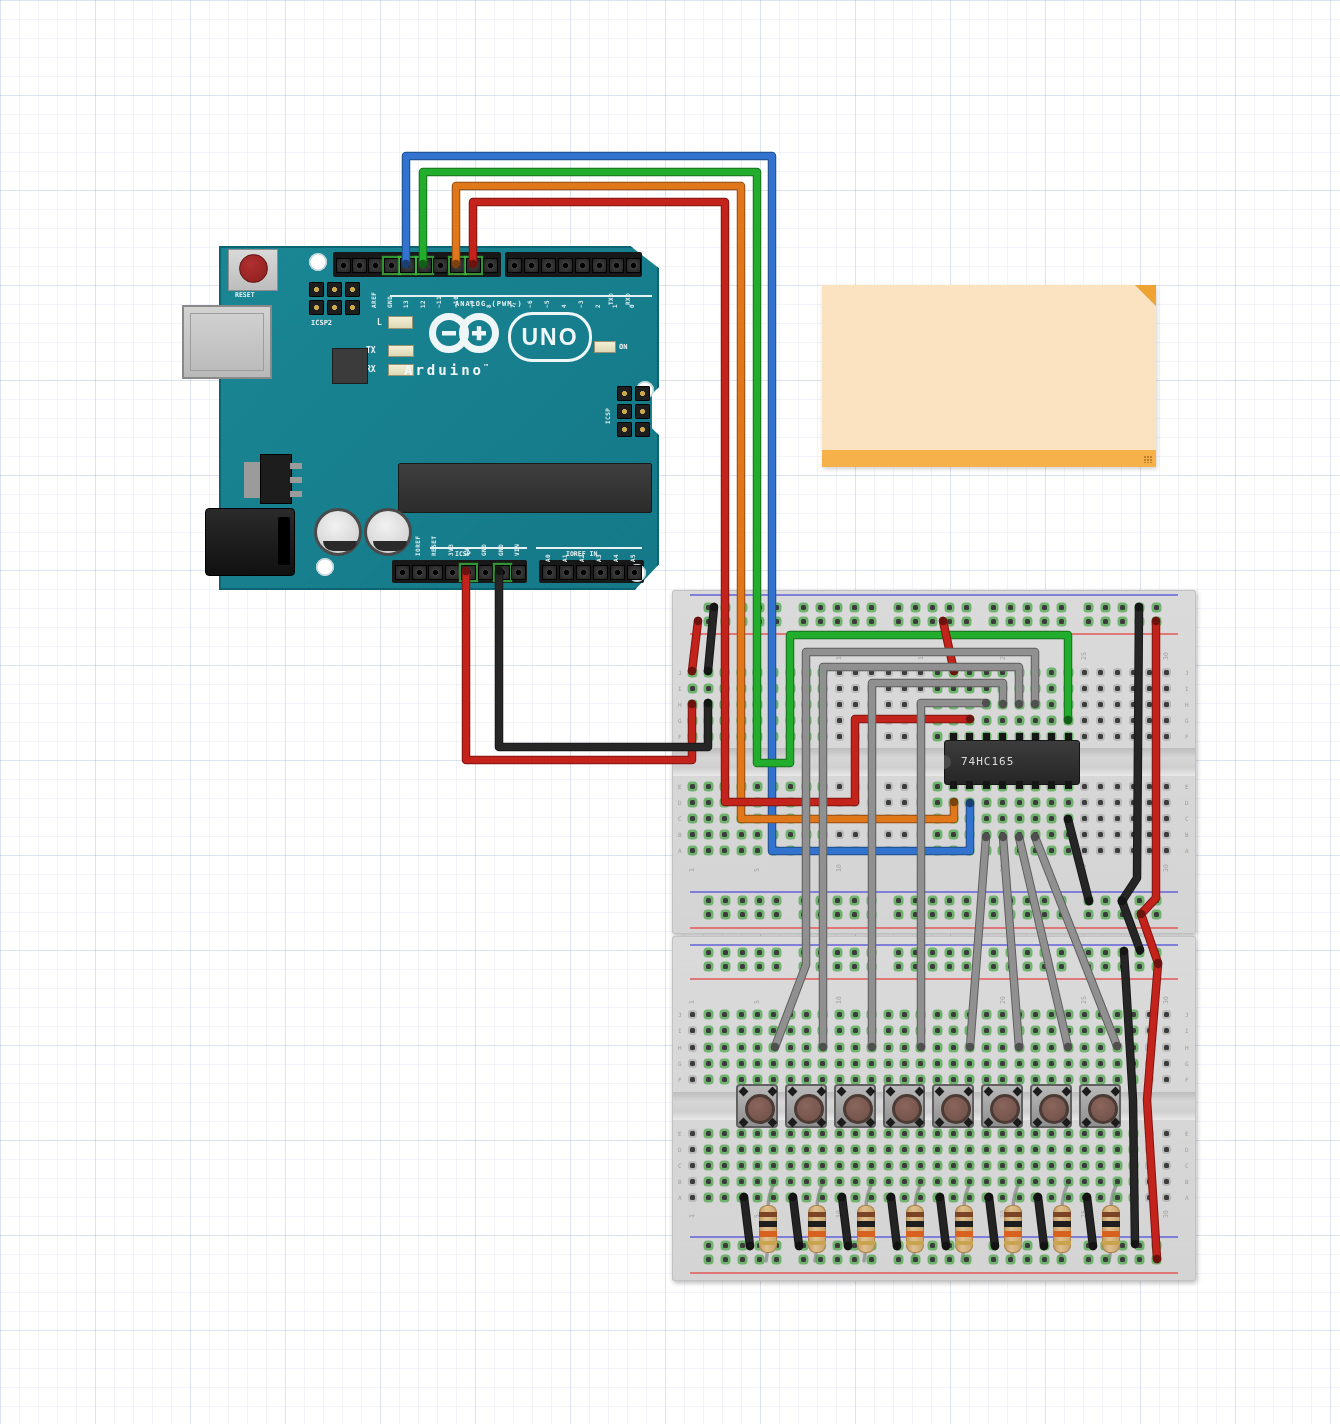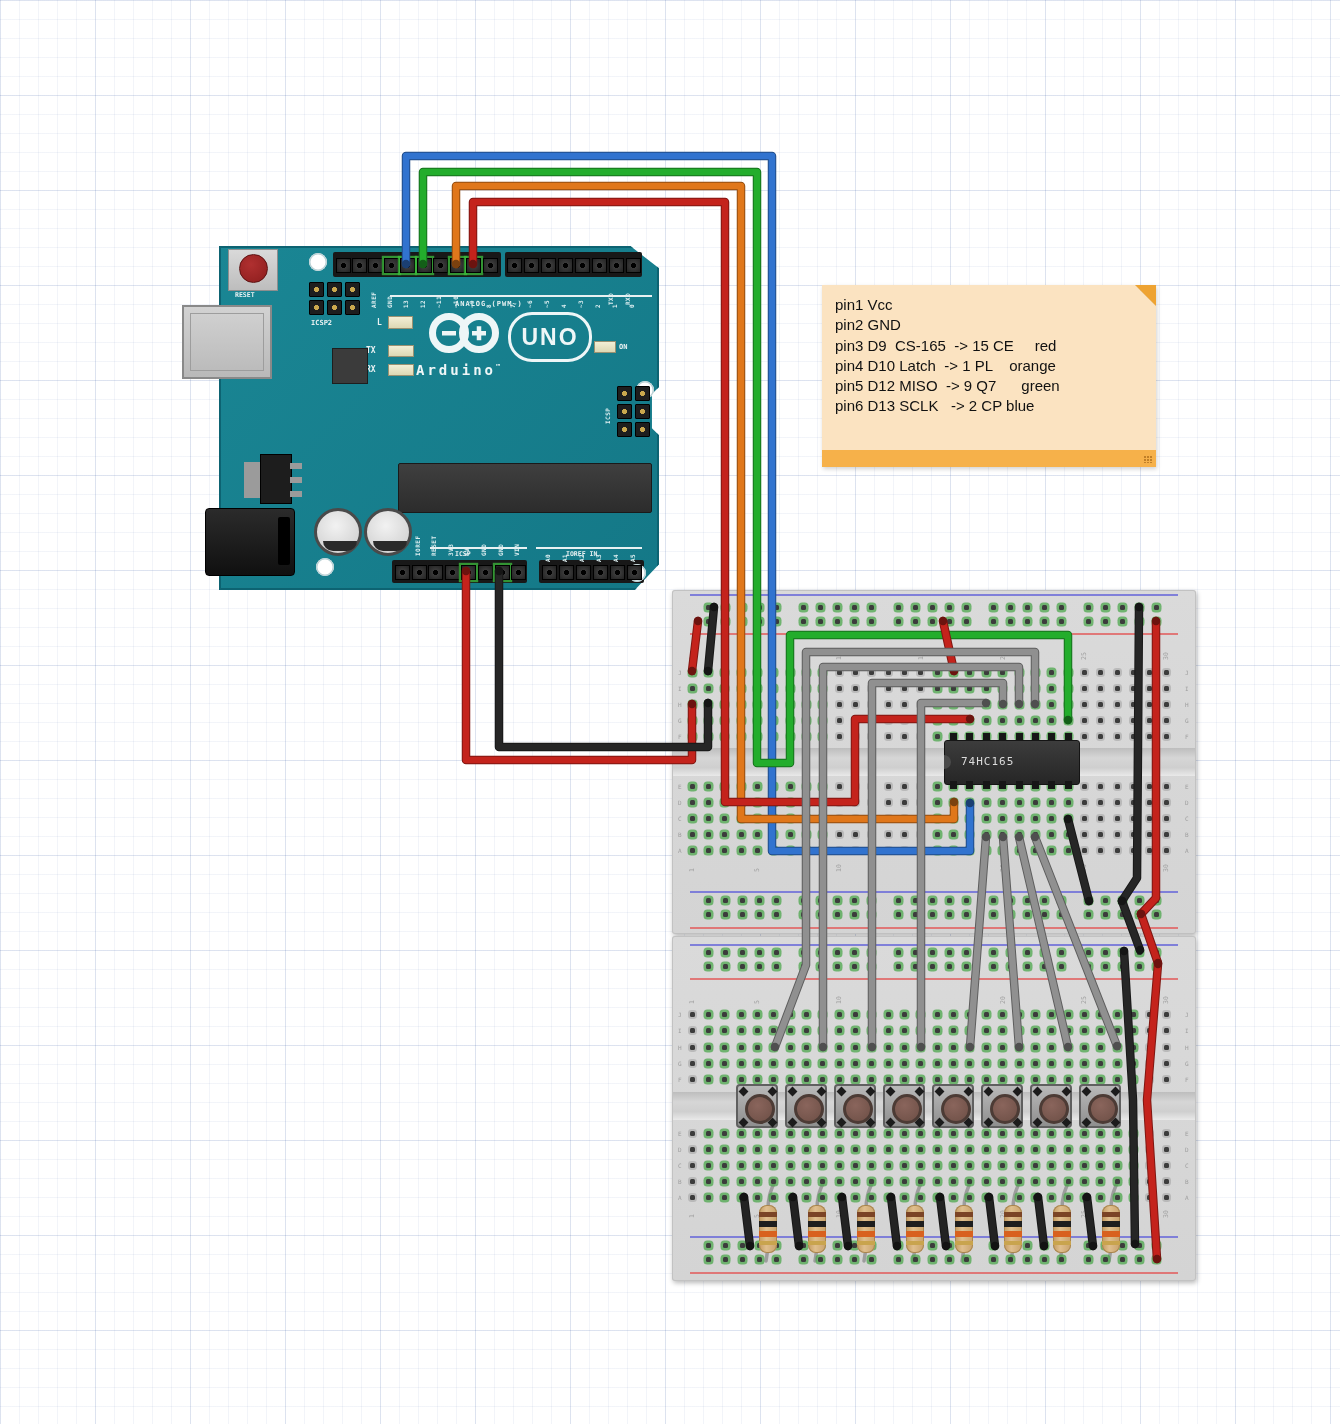--- a/index.html
+++ b/index.html
@@ -73,21 +73,21 @@
         mask:radial-gradient(circle at 2px 2px,#000 1px,transparent 1.2px);
         -webkit-mask-size:3px 3px;mask-size:3px 3px}
   #note-text{position:absolute;left:13px;top:10px;font-size:15px;line-height:20.3px;color:#111;
         white-space:pre}
   #under-svg{position:absolute;left:0;top:0;z-index:2;pointer-events:none}
   #wires-svg{position:absolute;left:0;top:0;z-index:5;pointer-events:none}
   .logo-wrap{position:absolute;z-index:3}
   #uno-box{position:absolute;left:508px;top:312px;width:78px;height:44px;border:3px solid #eef6f7;
         border-radius:24px;z-index:3;display:flex;align-items:center;justify-content:center;
         font:bold 23px "Liberation Sans",sans-serif;color:#eef6f7;letter-spacing:2px}
-  #brand{position:absolute;left:416px;top:362px;width:160px;z-index:3;
+  #brand{position:absolute;left:404px;top:362px;width:160px;z-index:3;
         font:bold 14px "DejaVu Sans Mono",monospace;color:#eef6f7;letter-spacing:3px}
   #brand sup{font-size:7px}
 </style>
 </head>
 <body>
 
 <div id="arduino">
   <div id="ard-body"></div>
 
   <div class="abs" style="left:228px;top:249px;width:48px;height:40px;background:linear-gradient(#d9d9d9,#bdbdbd);border:1px solid #8e8e8e;z-index:3"></div>
@@ -294,21 +294,20 @@
       <div class="band" style="top:26px;height:6px;background:#d8611f"></div>
       <div class="band" style="top:36px;height:4px;background:#c9a44e"></div>
     </div>
   </div>
 
 <div id="note">
   <div id="note-body" style="background: rgb(251, 227, 193);"></div>
   <div id="note-fold" style="border-left-color: transparent; border-top: 21px solid rgb(238, 163, 50);"></div>
   <div id="note-bar" style="background: rgb(246, 177, 74);"></div>
   <div id="note-grip"></div>
-  <div id="note-text"><div>pin1 Vcc</div><div>pin2 GND</div><div>pin3 D9  CS-165  -&gt; 15 CE     red</div><div>pin4 D10 Latch  -&gt; 1 PL    orange</div><div>pin5 D12 MISO  -&gt; 9 Q7      green</div><div>pin6 D13 SCLK   -&gt; 2 CP blue</div></div>
 </div>
 
 <svg id="under-svg" width="1340" height="1424">
     <path d="M 768,1210 C 768,1198 770,1192 775,1181" fill="none" stroke="#9d9d9d" stroke-width="3.5" stroke-linecap="round"></path>
     <path d="M 768,1248 L 766,1261" fill="none" stroke="#9d9d9d" stroke-width="3.5" stroke-linecap="round"></path>
     <path d="M 817,1210 C 817,1198 819,1192 824,1181" fill="none" stroke="#9d9d9d" stroke-width="3.5" stroke-linecap="round"></path>
     <path d="M 817,1248 L 815,1261" fill="none" stroke="#9d9d9d" stroke-width="3.5" stroke-linecap="round"></path>
     <path d="M 866,1210 C 866,1198 868,1192 873,1181" fill="none" stroke="#9d9d9d" stroke-width="3.5" stroke-linecap="round"></path>
     <path d="M 866,1248 L 864,1261" fill="none" stroke="#9d9d9d" stroke-width="3.5" stroke-linecap="round"></path>
     <path d="M 915,1210 C 915,1198 917,1192 922,1181" fill="none" stroke="#9d9d9d" stroke-width="3.5" stroke-linecap="round"></path>

